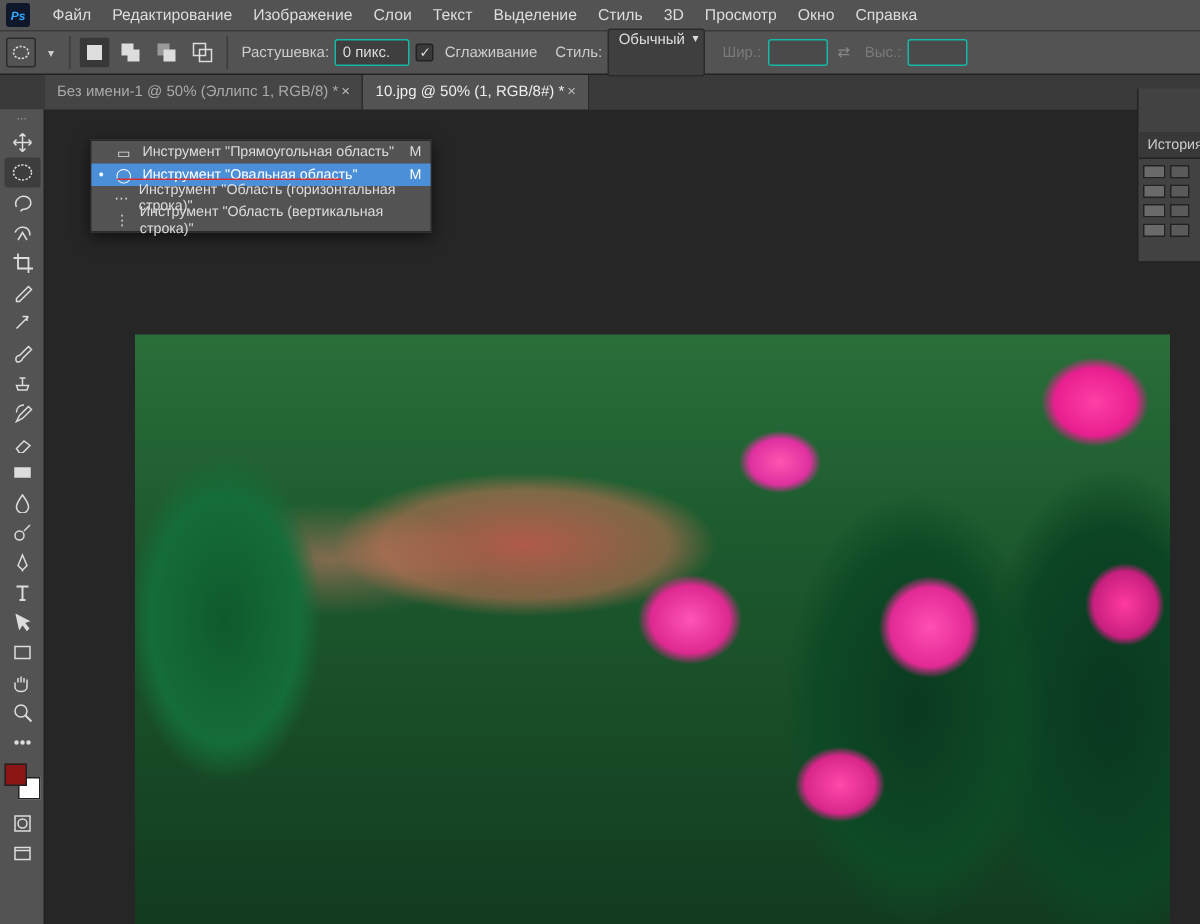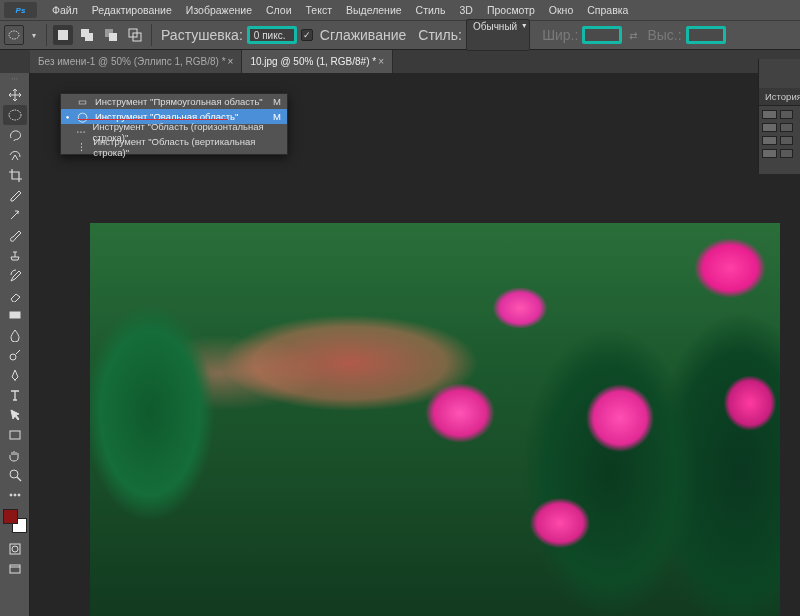--- a/index.html
+++ b/index.html
@@ -1,29 +1,29 @@
 <!DOCTYPE html>
 <html><head>
 <meta charset="utf-8">
 <style>
 * { margin: 0; padding: 0; box-sizing: border-box; font-family: "Segoe UI", Tahoma, sans-serif; }
 body { width: 800px; height: 616px; background: #535353; overflow: hidden; position: relative; }
 .top-bar { height: 20px; background: #535353; display: flex; align-items: center; padding: 0 4px; gap: 0; }
-.ps-badge { width: 33px; height: 16px; background: #404040; border-radius: 2px; display: flex; align-items: center; justify-content: center; color: #31a8ff; font-size: 8px; font-weight: bold; margin-right: 8px; font-style: italic; }
+.ps-badge { width: 16px; height: 16px; background: #0f172a; border-radius: 2px; display: flex; align-items: center; justify-content: center; color: #31a8ff; font-size: 8px; font-weight: bold; margin-right: 8px; font-style: italic; }
 .menu-item { color: #ddd; font-size: 10.5px; padding: 2px 7px; cursor: default; }
 .options-bar { height: 30px; background: #535353; border-top: 1px solid #3a3a3a; border-bottom: 1px solid #222; display: flex; align-items: center; padding: 0 4px; gap: 4px; }
 .tool-preset { width: 20px; height: 20px; border: 1px solid #2a2a2a; border-radius: 2px; display: flex; align-items: center; justify-content: center; }
 .tool-preset svg { width: 12px; height: 12px; }
 .drop-btn { width: 12px; height: 20px; color: #ccc; font-size: 8px; display: flex; align-items: center; justify-content: center; }
 .opt-divider { width: 1px; height: 22px; background: #3a3a3a; margin: 0 2px; }
 .opt-icon { width: 20px; height: 20px; display: flex; align-items: center; justify-content: center; border: 1px solid transparent; border-radius: 2px; }
 .opt-icon.act { background: #383838; }
-.opt-label { color: #ccc; font-size: 14px; margin-left: 3px; }
+.opt-label { color: #ccc; font-size: 10px; margin-left: 3px; }
 .opt-label.dim { color: #7a7a7a; }
-.opt-input { width: 50px; height: 18px; background: #3f3f3f; border: 3px solid #14b8a6; color: #ddd; font-size: 10px; padding: 0 4px; border-radius: 2px; }
+.opt-input { width: 50px; height: 18px; background: #3f3f3f; border: 1px solid #14b8a6; color: #ddd; font-size: 10px; padding: 0 4px; border-radius: 2px; }
 .opt-input.dim { background: #4a4a4a; color: #777; }
 .checkbox { width: 12px; height: 12px; background: #3a3a3a; border: 1px solid #222; display: flex; align-items: center; justify-content: center; color: #ddd; font-size: 9px; border-radius: 2px; }
 .select { background: #3f3f3f; border: 1px solid #2a2a2a; color: #ddd; font-size: 10px; padding: 1px 12px 1px 6px; height: 32px; border-radius: 2px; position: relative; }
 .select::after { content: "▾"; position: absolute; right: 3px; top: 1px; font-size: 8px; }
 .opt-btn { background: #454545; border: 1px solid #2a2a2a; color: #ddd; font-size: 10px; padding: 2px 8px; border-radius: 2px; margin-left: auto; margin-right: 6px; }
 .link-ic { width: 14px; color: #888; font-size: 10px; text-align: center; }
 
 .tabs-row { height: 23px; background: #3a3a3a; display: flex; align-items: stretch; padding-left: 30px; }
 .tab { display: flex; align-items: center; background: #454545; color: #aaa; font-size: 10px; padding: 0 8px; border-right: 1px solid #2a2a2a; gap: 2px; }
 .tab.active { background: #535353; color: #eee; }

